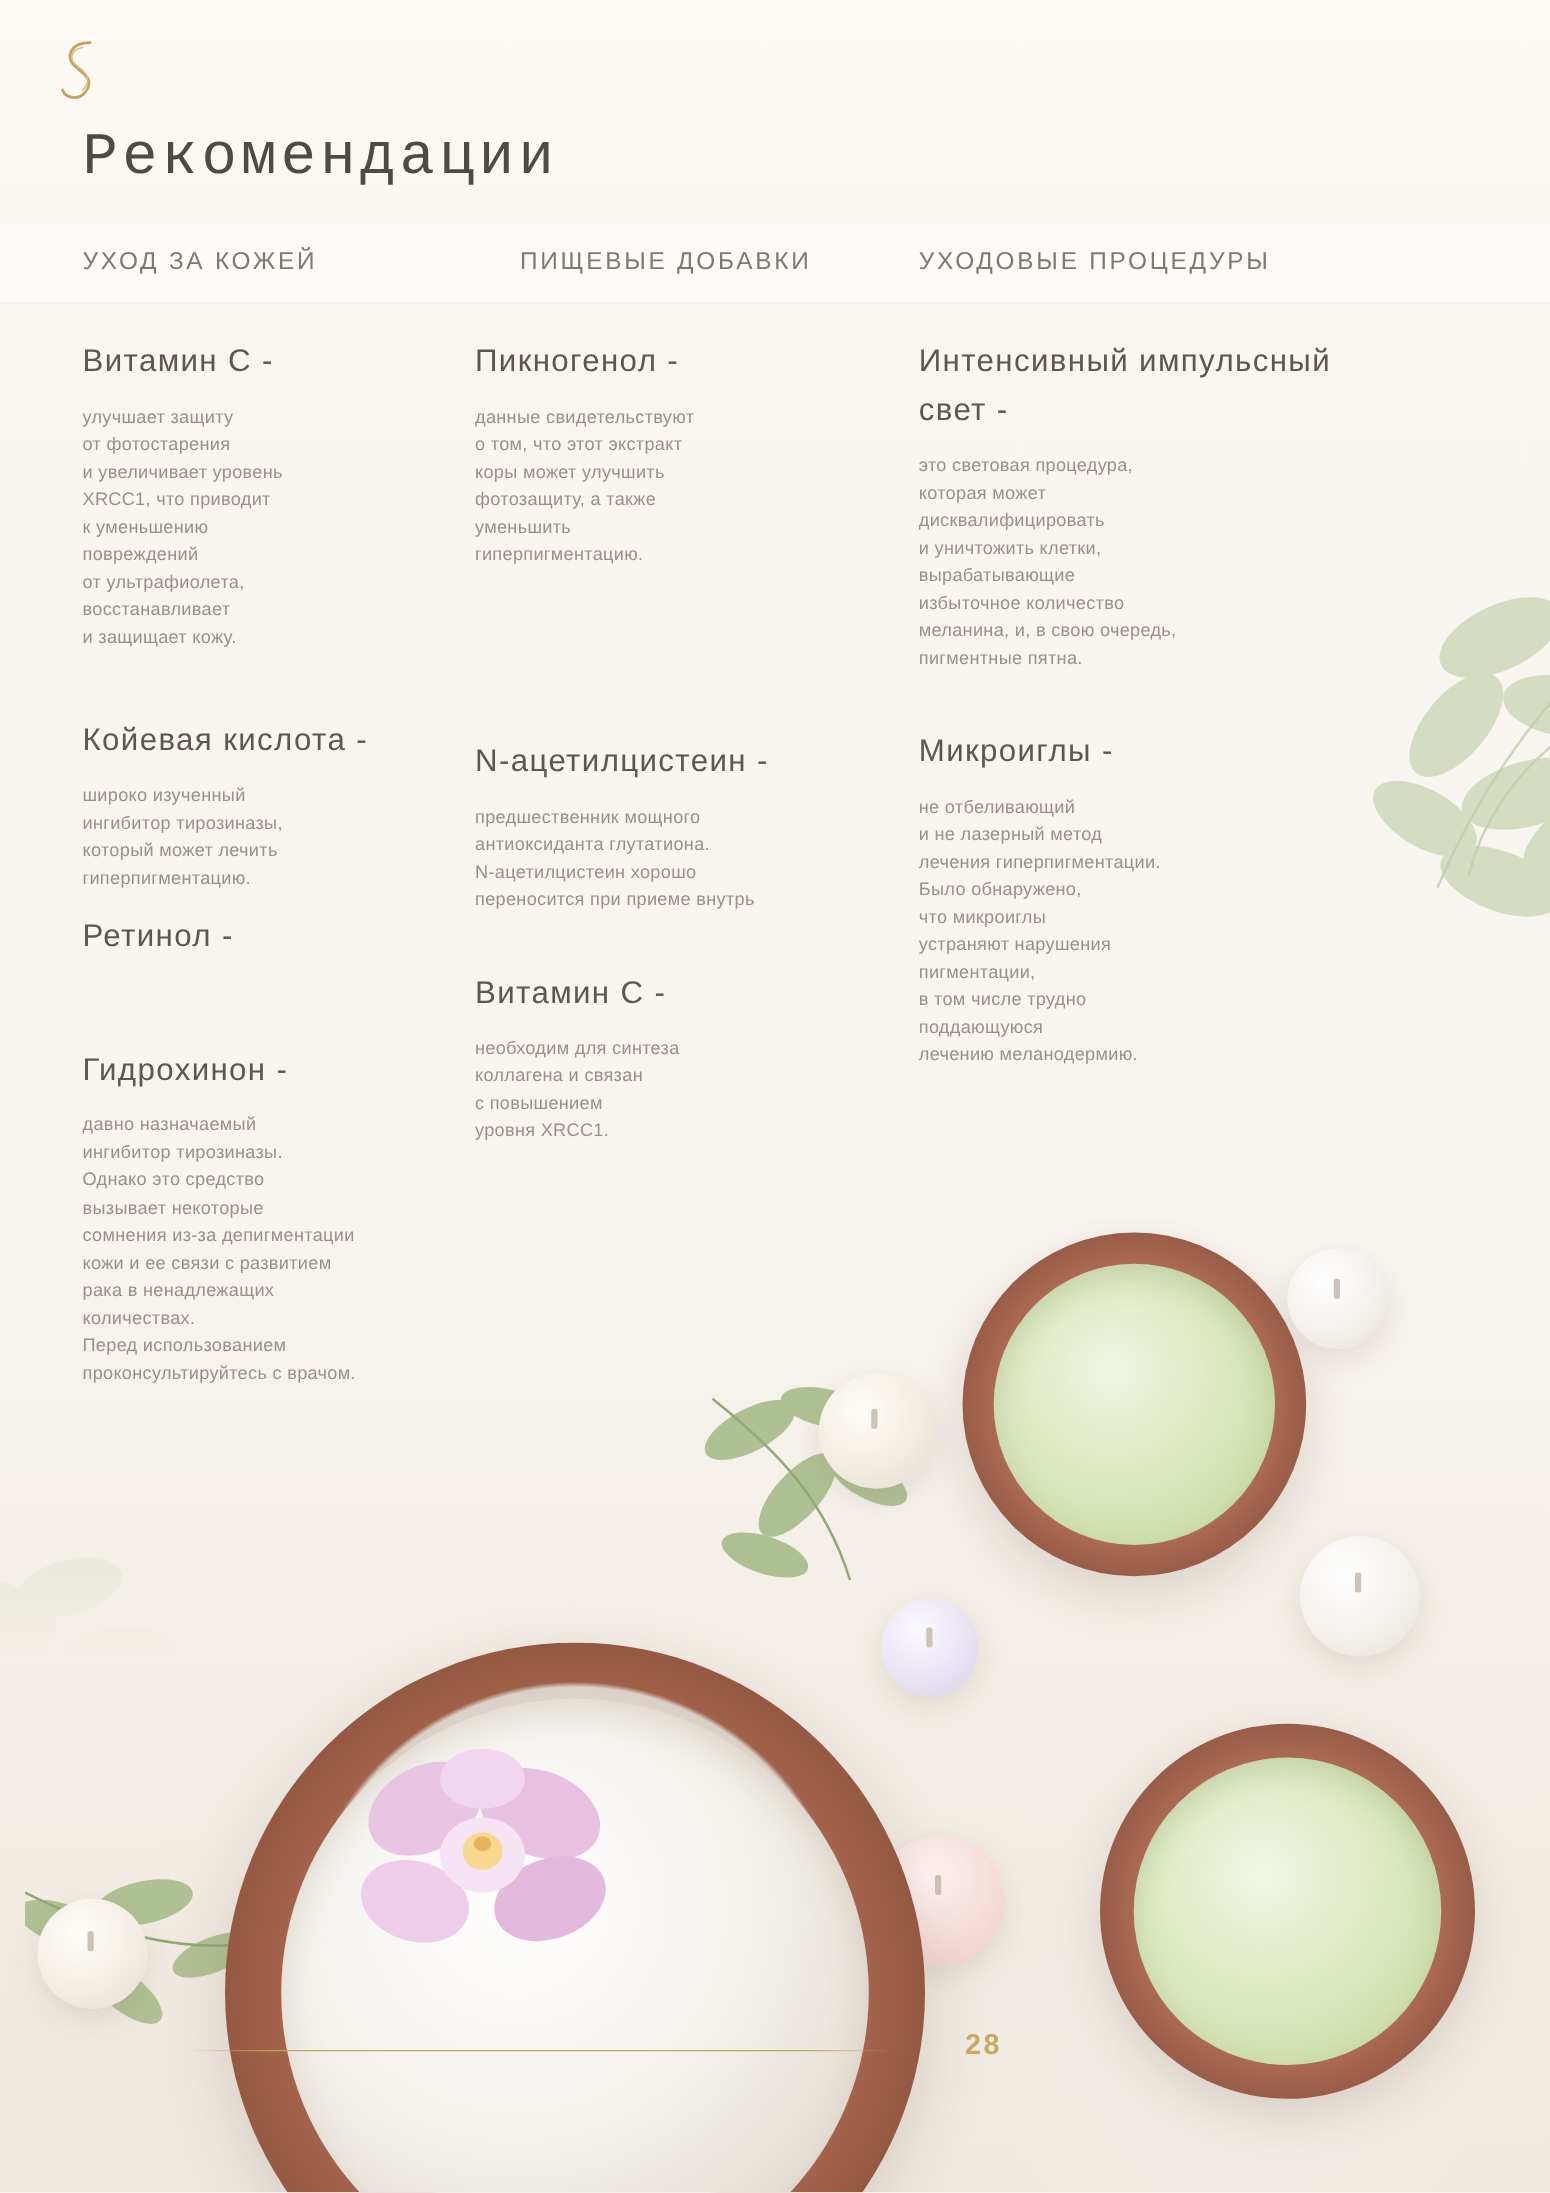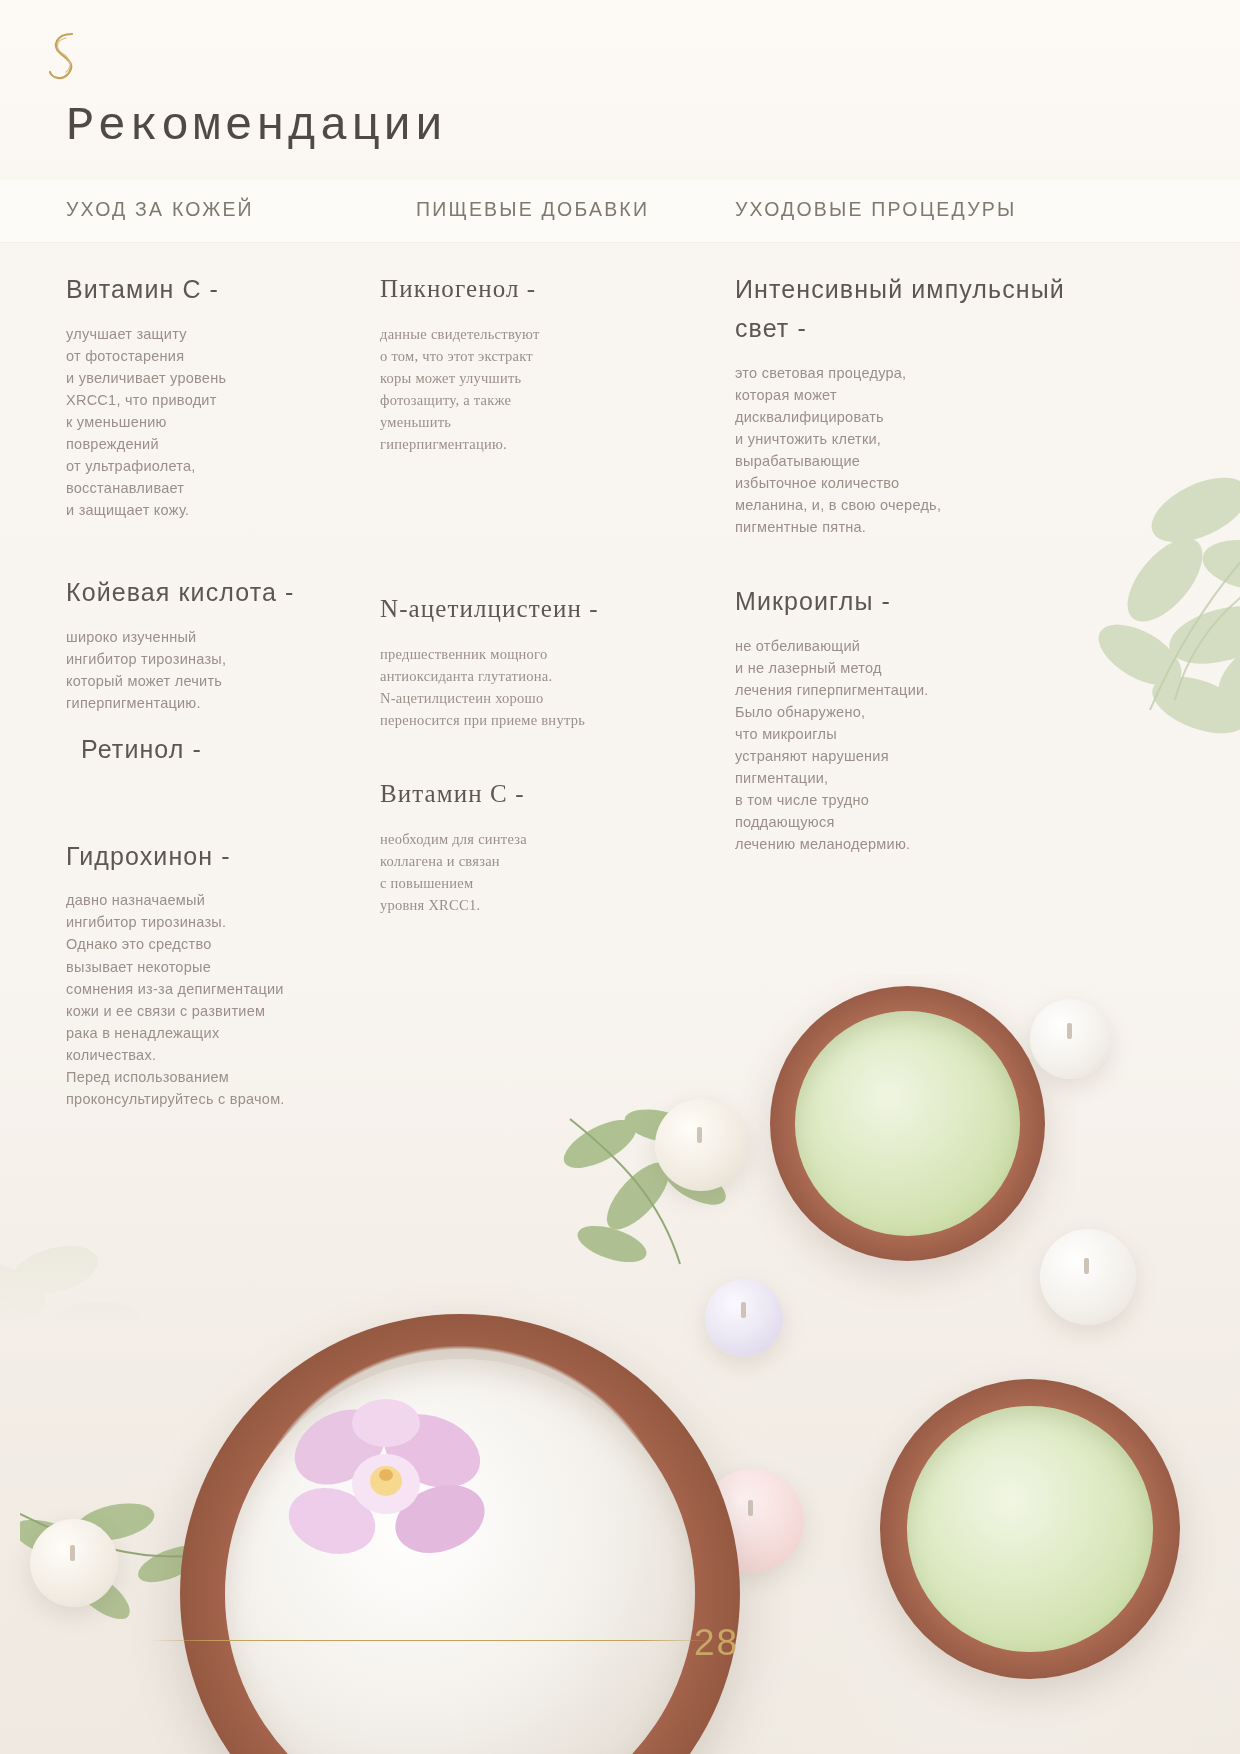--- a/index.html
+++ b/index.html
@@ -231,21 +231,21 @@
 
   
   .columns {
     position: absolute;
     left: 0; right: 0;
     top: 270px;
     bottom: 0;
   }
   .col { position: absolute; top: 0; }
   .col-1 { left: 66px; width: 270px; }
-  .col-2 { left: 380px; width: 285px; font-family: Liberation Serif, serif; }
+  .col-2 { left: 380px; width: 285px; }
   .col-3 { left: 735px; width: 330px; }
 
   .entry { margin-bottom: 34px; }
 
   .entry-title {
     font-size: 25px;
     font-weight: 300;
     letter-spacing: 1.1px;
     color: #5d574f;
     line-height: 1.55;
@@ -256,45 +256,45 @@
     line-height: 1.52;
     color: #9a9089;
     letter-spacing: .25px;
     white-space: pre-line;
     margin: 0;
   }
 
   
   .col-1 .entry:nth-child(1) { margin-bottom: 52px; }
   .col-1 .entry:nth-child(2) { margin-bottom: 16px; }
-  .col-1 .entry:nth-child(3) { margin-bottom: 68px; margin-left: 15px; }
+  .col-1 .entry:nth-child(3) { margin-bottom: 68px; }
 
   .col-2 .entry:nth-child(1) { margin-bottom: 135px; }
   .col-2 .entry:nth-child(2) { margin-bottom: 44px; }
 
   .col-3 .entry:nth-child(1) { margin-bottom: 44px; }
 
   .col-2 { padding-top: 0; }
   .col-3 { padding-top: 0; }
 
   
   .footer-rule {
     position: absolute;
     left: 150px;
     width: 560px;
     top: 1640px;
     height: 1px;
     background: linear-gradient(90deg, rgba(196,160,90,0) 0%, #c5a35c 12%, #c5a35c 88%, rgba(196,160,90,.1) 100%);
   }
   .page-number {
     position: absolute;
-    left: 694px;
+    left: 772px;
     top: 1622px;
-    font-size: 37px;
-    font-weight: 400;
+    font-size: 23px;
+    font-weight: 700;
     letter-spacing: 2px;
     color: #c9a765;
   }
 </style>
 </head>
 <body>
 
 <div class="page">
 
   <div class="bg-art">

